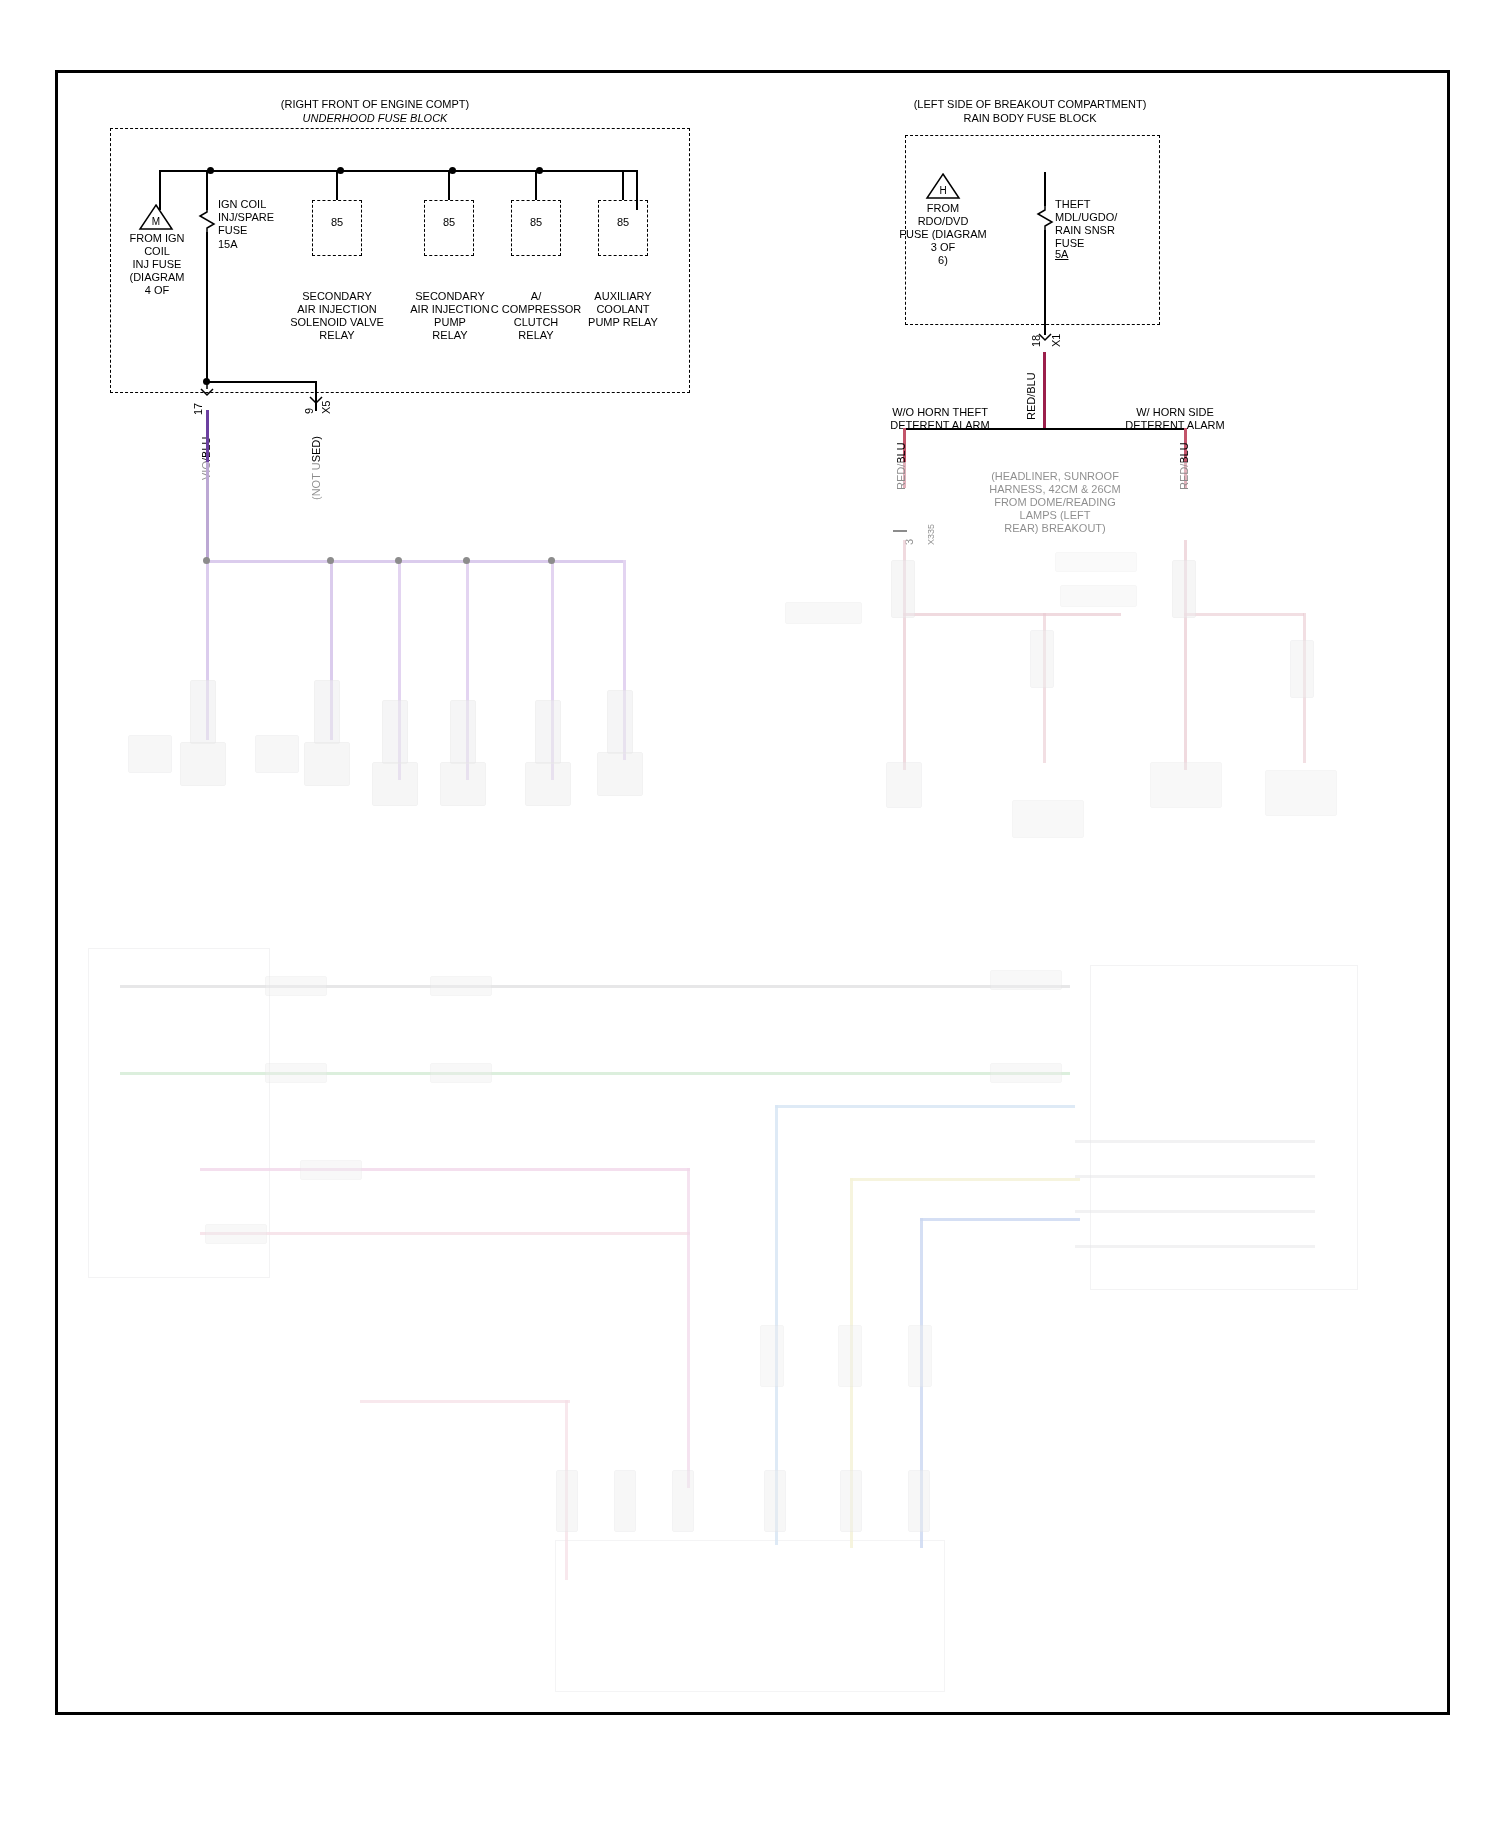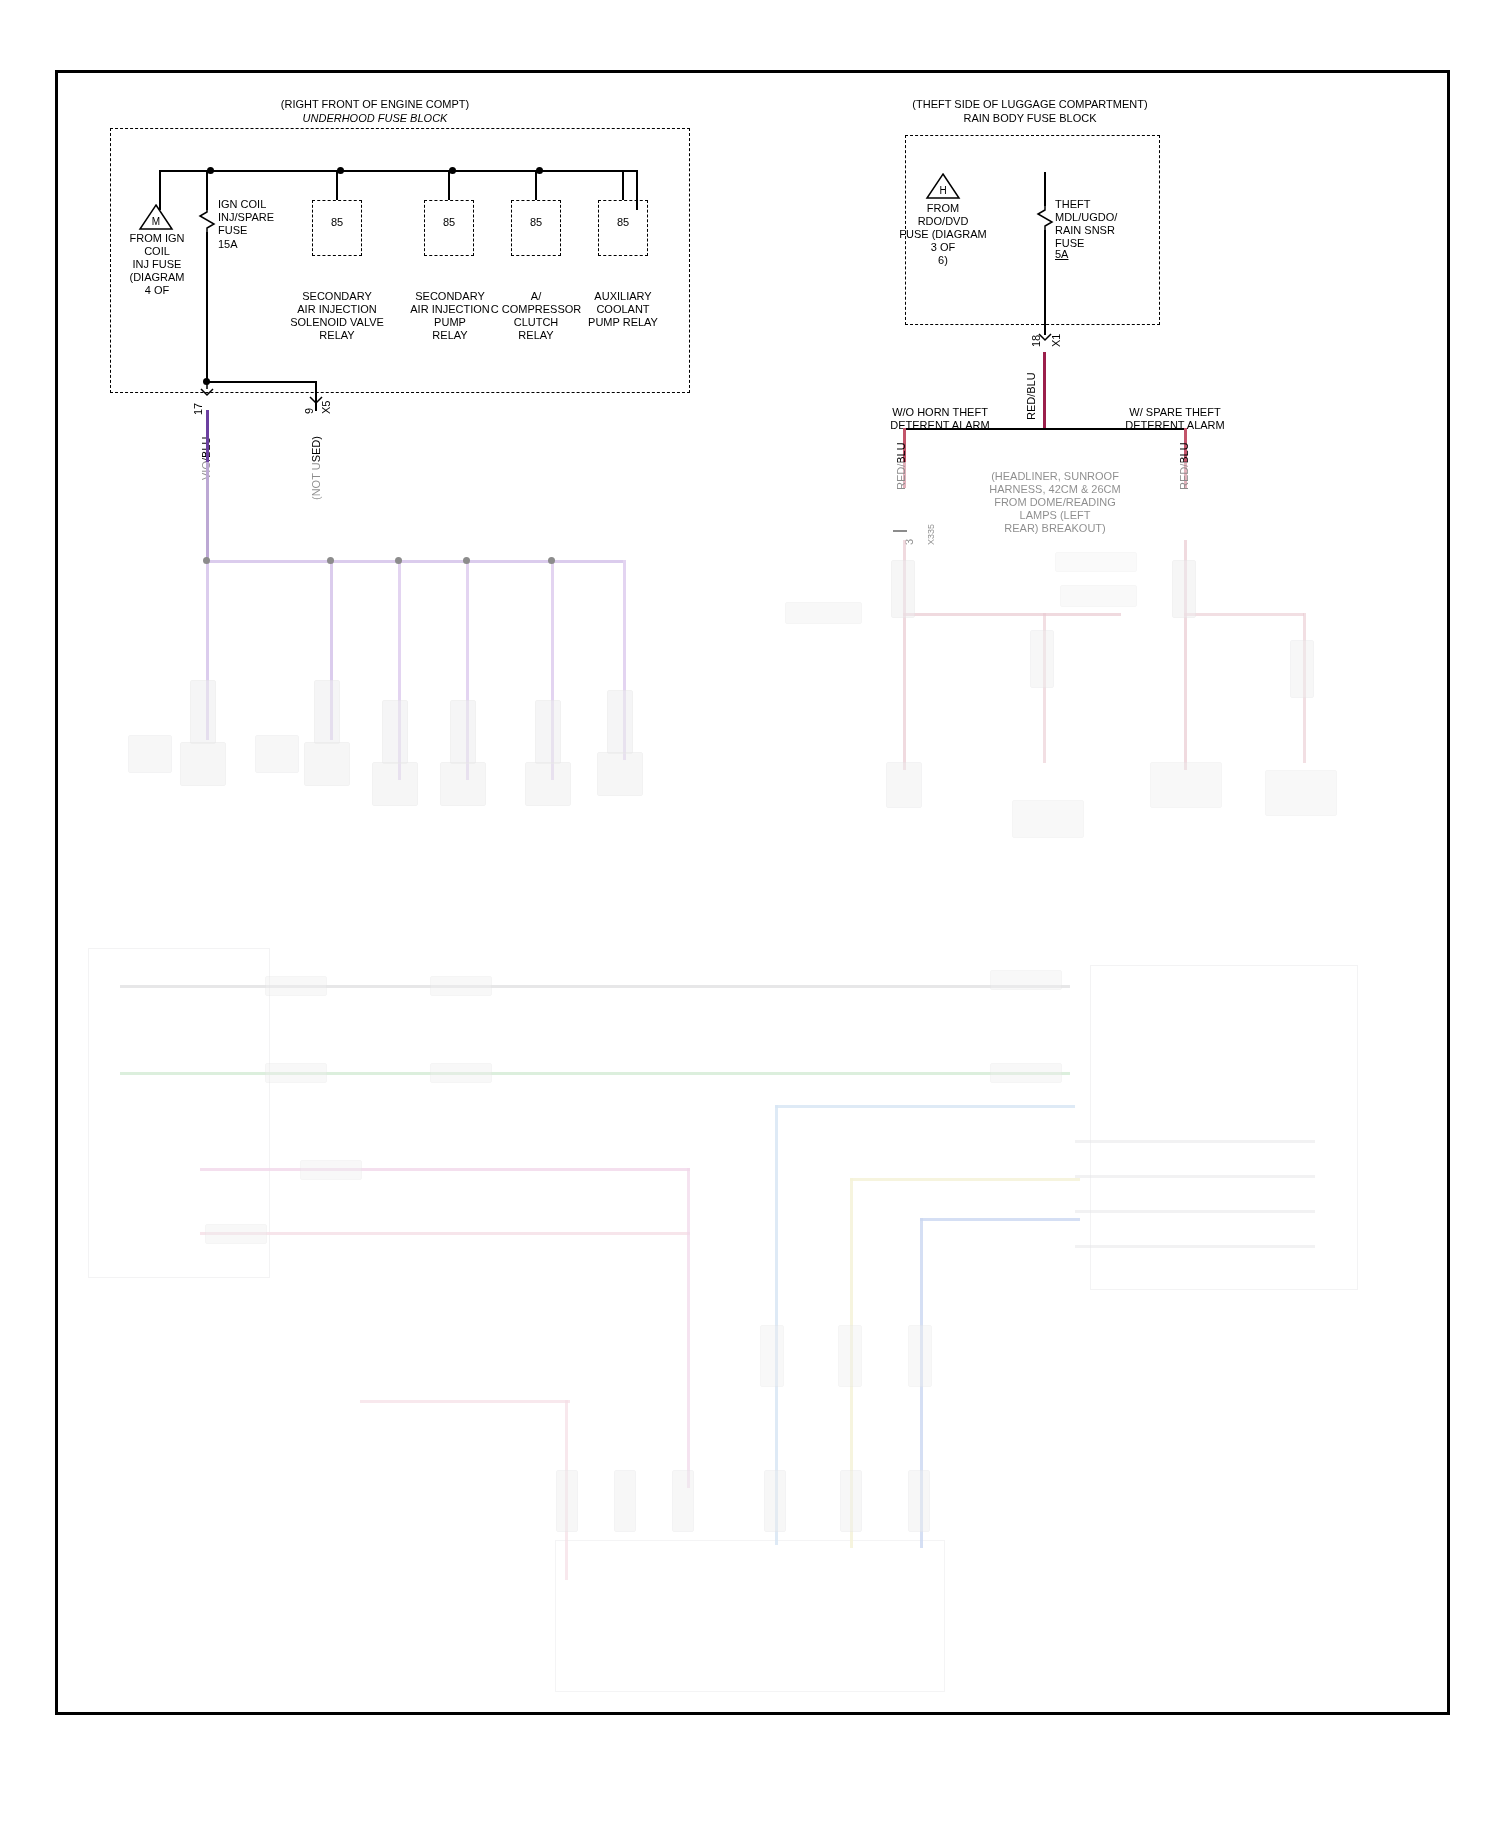--- a/index.html
+++ b/index.html
@@ -145,21 +145,21 @@
   <div class="conn-blob" style="left:450px;top:700px;width:24px;height:62px;opacity:.55;"></div>
   <div class="conn-blob" style="left:440px;top:762px;width:44px;height:42px;opacity:.5;"></div>
   <div class="conn-blob" style="left:535px;top:700px;width:24px;height:62px;opacity:.55;"></div>
   <div class="conn-blob" style="left:525px;top:762px;width:44px;height:42px;opacity:.5;"></div>
   <div class="conn-blob" style="left:607px;top:690px;width:24px;height:62px;opacity:.55;"></div>
   <div class="conn-blob" style="left:597px;top:752px;width:44px;height:42px;opacity:.5;"></div>
 
   <div class="conn-blob" style="left:128px;top:735px;width:42px;height:36px;opacity:.45;"></div>
   <div class="conn-blob" style="left:255px;top:735px;width:42px;height:36px;opacity:.45;"></div>
 
-  <div class="lbl" style="left:830px;top:98px;width:400px;">(THEFT SIDE OF LUGGAGE COMPARTMENT)</div>
+  <div class="lbl" style="left:830px;top:98px;width:400px;">(LEFT SIDE OF BREAKOUT COMPARTMENT)</div>
   <div class="lbl" style="left:830px;top:112px;width:400px;">RAIN BODY FUSE BLOCK</div>
 
   <div class="dash-box" style="left:905px;top:135px;width:255px;height:190px;"></div>
 
   <svg class="wire" style="left:925px;top:172px;" width="36" height="28">
     <polygon points="18,2 34,26 2,26" fill="none" stroke="#000" stroke-width="1.5"></polygon>
     <text x="18" y="22" font-size="10" text-anchor="middle" font-family="Liberation Sans, sans-serif">H</text>
   </svg>
   <div class="lbl" style="left:893px;top:202px;width:100px;">FROM
 RDO/DVD
@@ -183,21 +183,21 @@
   </svg>
   <div class="vert" style="left:1030px;top:347px;">18</div>
   <div class="vert" style="left:1050px;top:347px;">X1</div>
   <div class="vert" style="left:1025px;top:420px;">RED/BLU</div>
 
   <div class="wire-v" style="left:1043px;top:352px;height:76px;background:#9b1f4b;"></div>
   <div class="hline" style="left:905px;top:428px;width:280px;"></div>
 
   <div class="lbl" style="left:840px;top:406px;width:200px;">W/O HORN THEFT
 DETERENT ALARM</div>
-  <div class="lbl" style="left:1075px;top:406px;width:200px;">W/ SPARE THEFT
+  <div class="lbl" style="left:1075px;top:406px;width:200px;">W/ HORN SIDE
 DETERENT ALARM</div>
 
   <div class="wire-v" style="left:903px;top:428px;height:60px;background:#c2546a;"></div>
   <div class="wire-v" style="left:1184px;top:428px;height:60px;background:#c2546a;"></div>
 
   <div class="vert" style="left:895px;top:490px;">RED/BLU</div>
   <div class="vert" style="left:1178px;top:490px;">RED/BLU</div>
 
   <div class="vert" style="left:903px;top:545px;">3</div>
   <div class="vert" style="left:925px;top:545px;font-size:9px;">X335</div>

